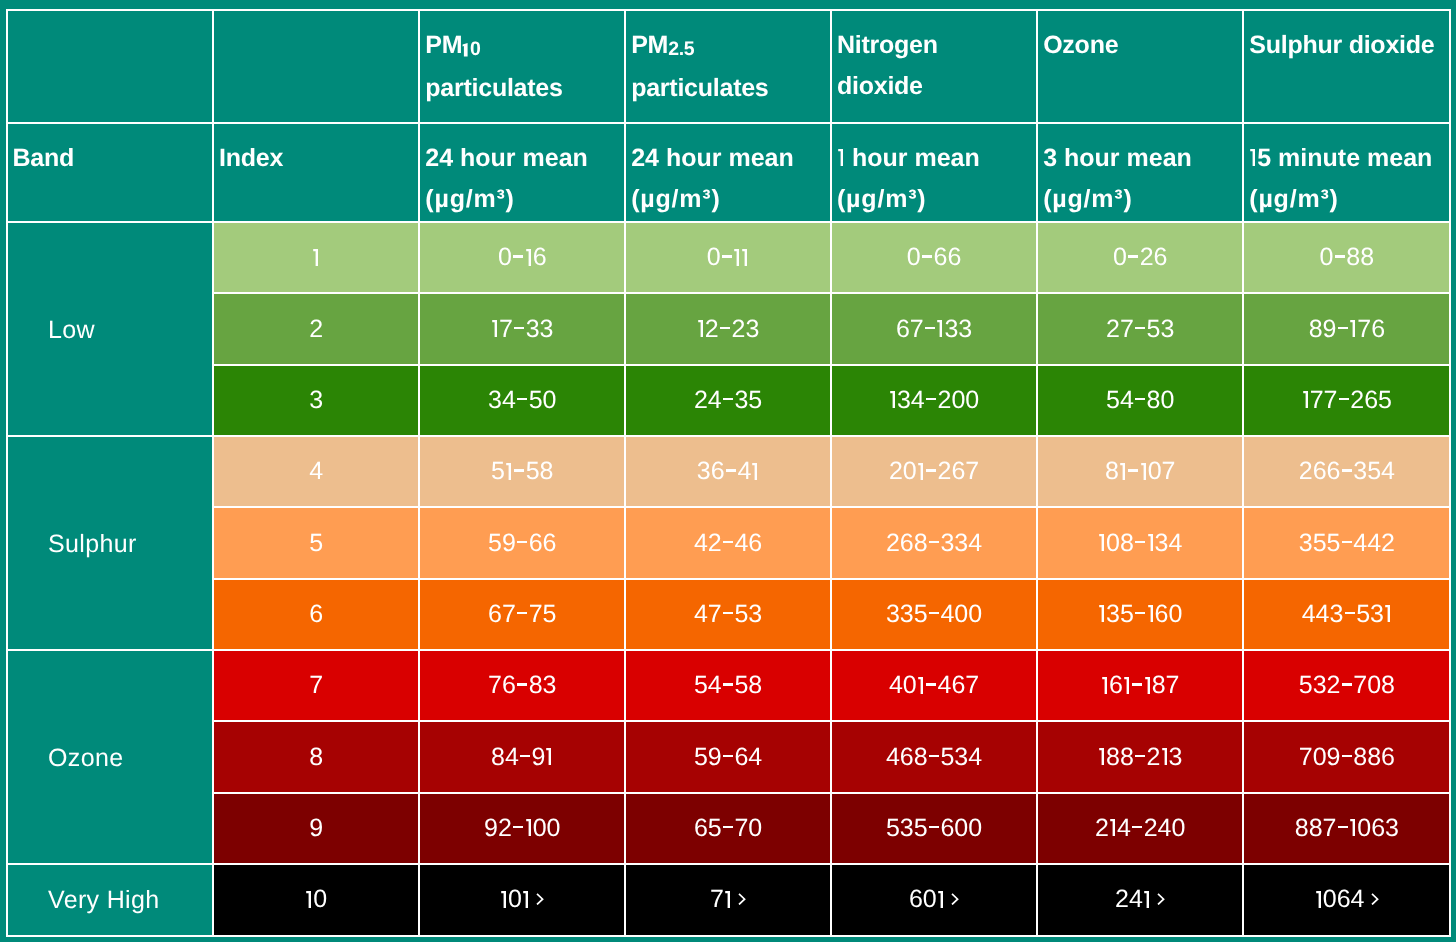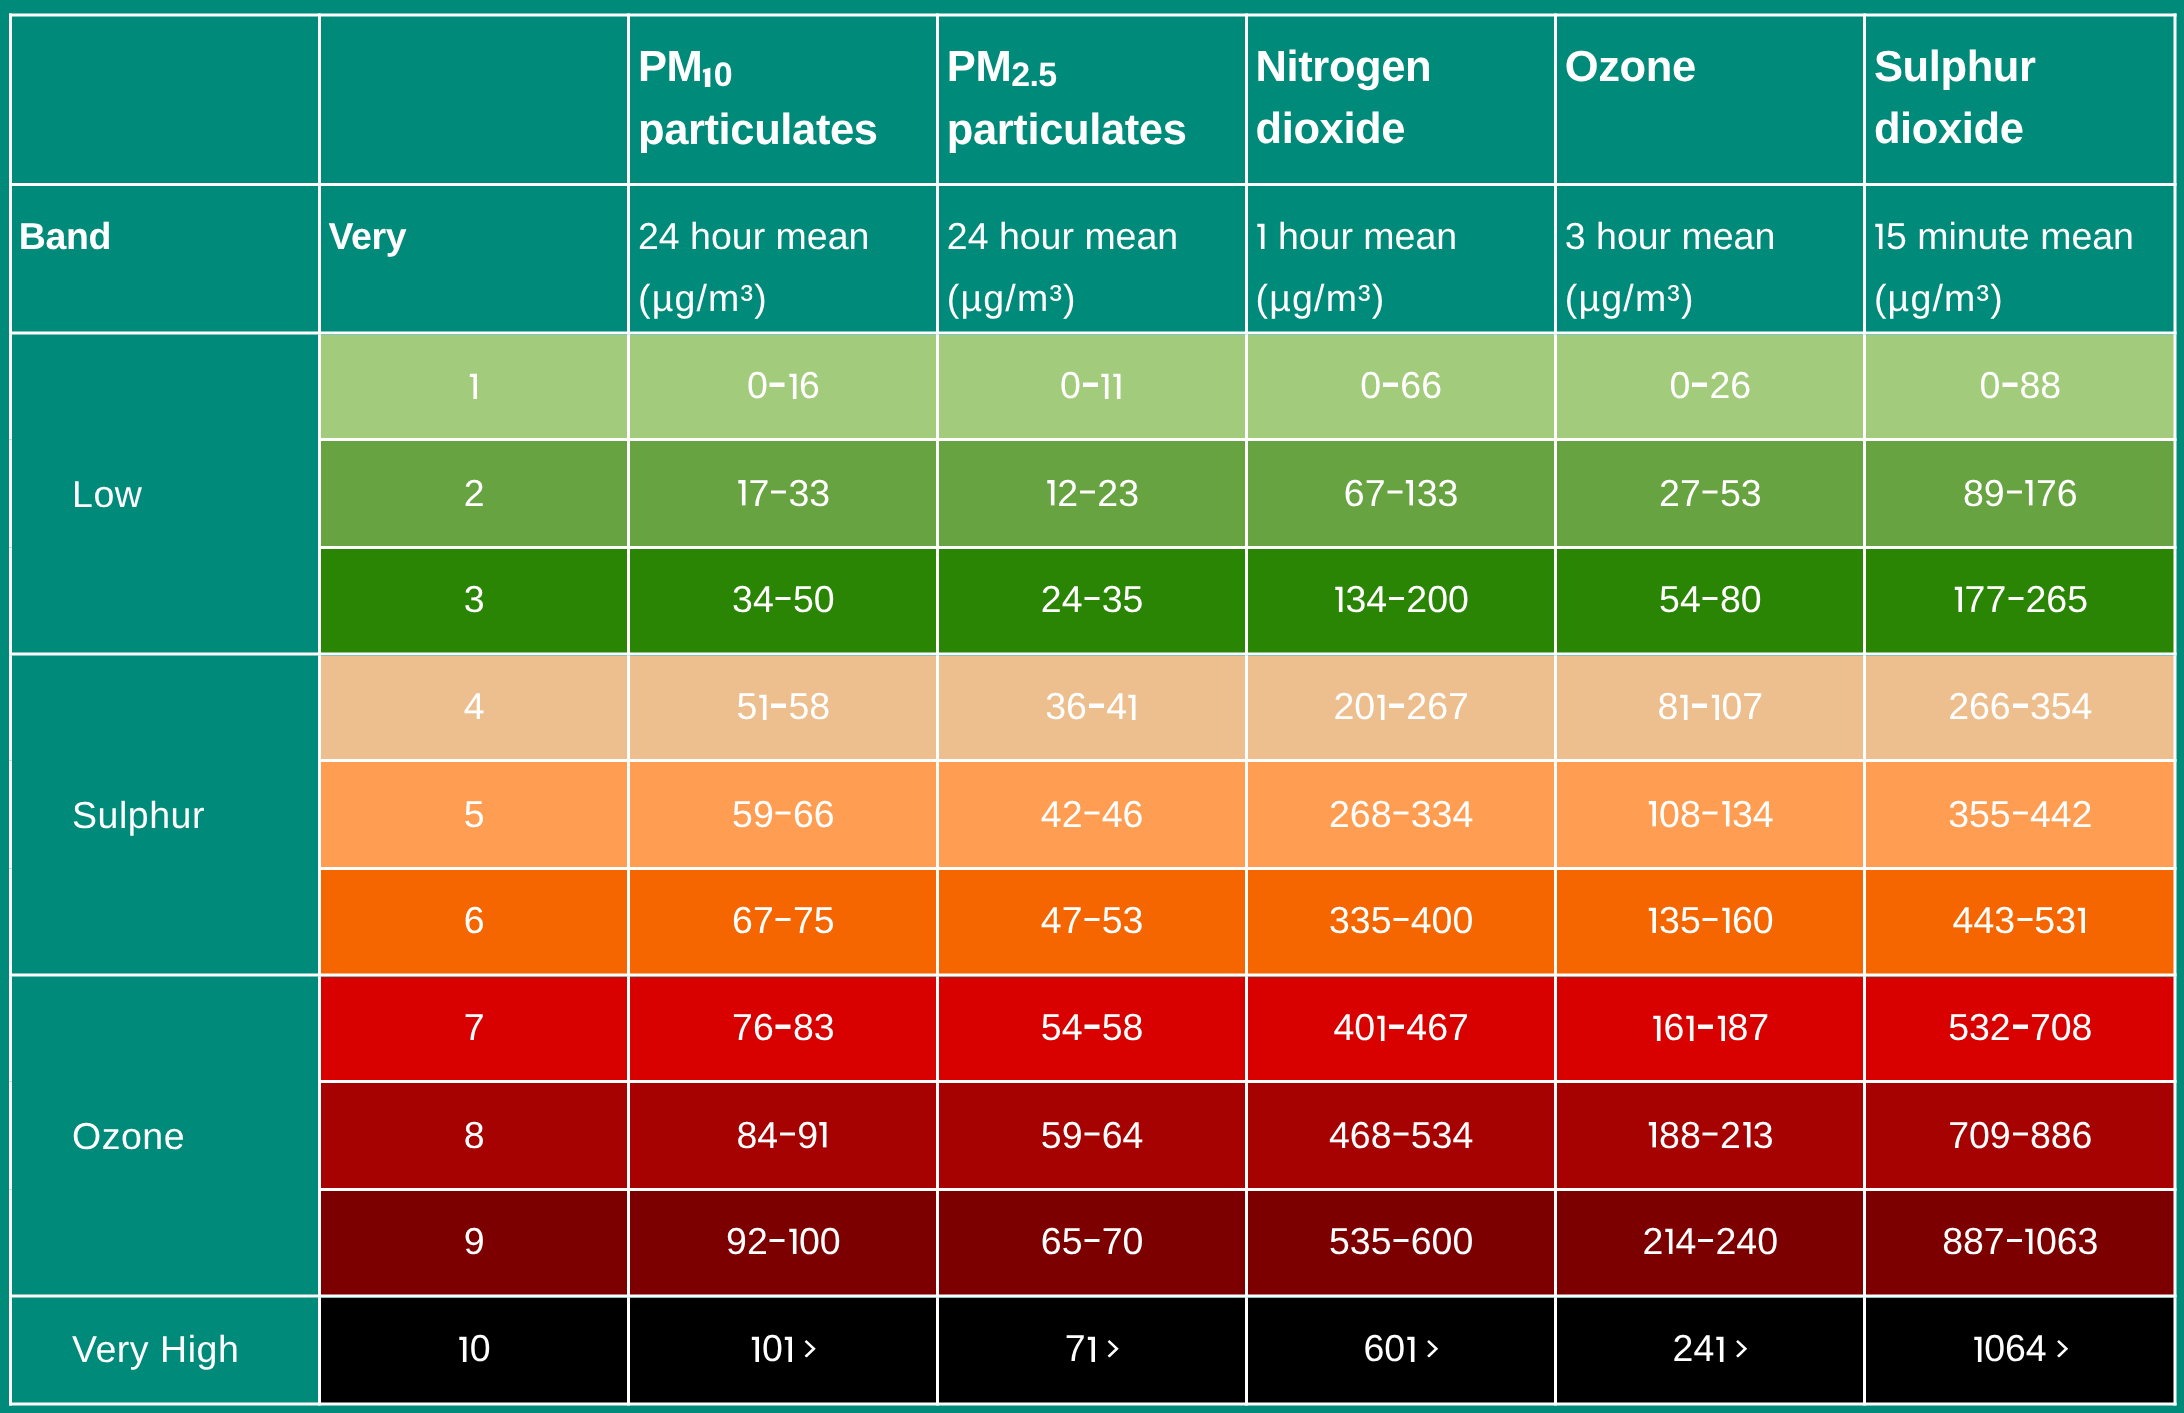--- a/index.html
+++ b/index.html
@@ -18,22 +18,22 @@
     padding:0;margin:0;vertical-align:middle;color:#ffffff;text-align:center;
     border:2px solid #ffffff;
     font-weight:400;font-size:25px;line-height:1.0;
     background-clip:padding-box;
   }
   col.c1{width:206.5px} col.c2{width:206.3px} col.c3{width:205.9px}
   col.c4{width:205.8px} col.c5{width:206.2px} col.c6{width:206.1px} col.c7{width:207.2px}
   tr.hrow1{height:111.7px} tr.hrow2{height:81px} tr.drow{height:70.35px}
   
   table.aqi td.hd{background:#008a7a;text-align:left;vertical-align:top;}
-  table.aqi td.hd-top{font-weight:700;font-size:29px;letter-spacing:-0.25px;}
-  table.aqi td.hd-sub{font-weight:400;font-size:25px;letter-spacing:0;}
+  table.aqi td.hd-top{font-weight:700;font-size:25px;letter-spacing:-0.25px;}
+  table.aqi td.hd-sub{font-weight:700;font-size:25px;letter-spacing:0;}
   table.aqi td.hd-sub.bold{font-weight:700;letter-spacing:-0.25px;}
   .pad{padding:14px 4px 0 5px;line-height:41px;}
   .unit{letter-spacing:0.8px;}
   table.aqi td.band-cell{background:#008a7a;text-align:left;vertical-align:middle;font-size:25px;padding-left:36px;}
   .band-cell .bl{padding-left:4.5px;position:relative;top:1px;letter-spacing:0.35px;}
   sub{font-size:0.78em;vertical-align:baseline;position:relative;top:0.145em;font-weight:700;letter-spacing:-0.4px;}
   i.dash{display:inline-block;width:9.6px;height:2.1px;background:#ffffff;vertical-align:middle;
          position:relative;top:-2.2px;margin:0 1.6px;font-style:normal;}
   i.chev{display:inline-block;width:8px;height:12.4px;font-style:normal;margin-left:6.5px;
          position:relative;top:-2px;}
@@ -89,21 +89,21 @@
         <td class="hd hd-top">
             <div class="pad">Sulphur dioxide</div>
           </td>
       </tr>
 
       <tr class="hrow2">
         <td class="hd hd-sub bold">
             <div class="pad">Band</div>
           </td>
         <td class="hd hd-sub bold">
-            <div class="pad">Very</div>
+            <div class="pad">Index</div>
           </td>
         <td class="hd hd-sub">
             <div class="pad"><span>24 hour mean</span><br><span class="unit">(µg/m³)</span></div>
           </td>
         <td class="hd hd-sub">
             <div class="pad"><span>24 hour mean</span><br><span class="unit">(µg/m³)</span></div>
           </td>
         <td class="hd hd-sub">
             <div class="pad"><span><i class="one"><span class="glyph-text">1</span><svg viewBox="0 0 8 17.2" width="8" height="17.2" aria-hidden="true">
                     <path d="M1.2 0 L6.0 0 L6.0 17.2 L3.6 17.2 L3.6 2.3 L1.2 2.3 Z" fill="#ffffff"></path>

